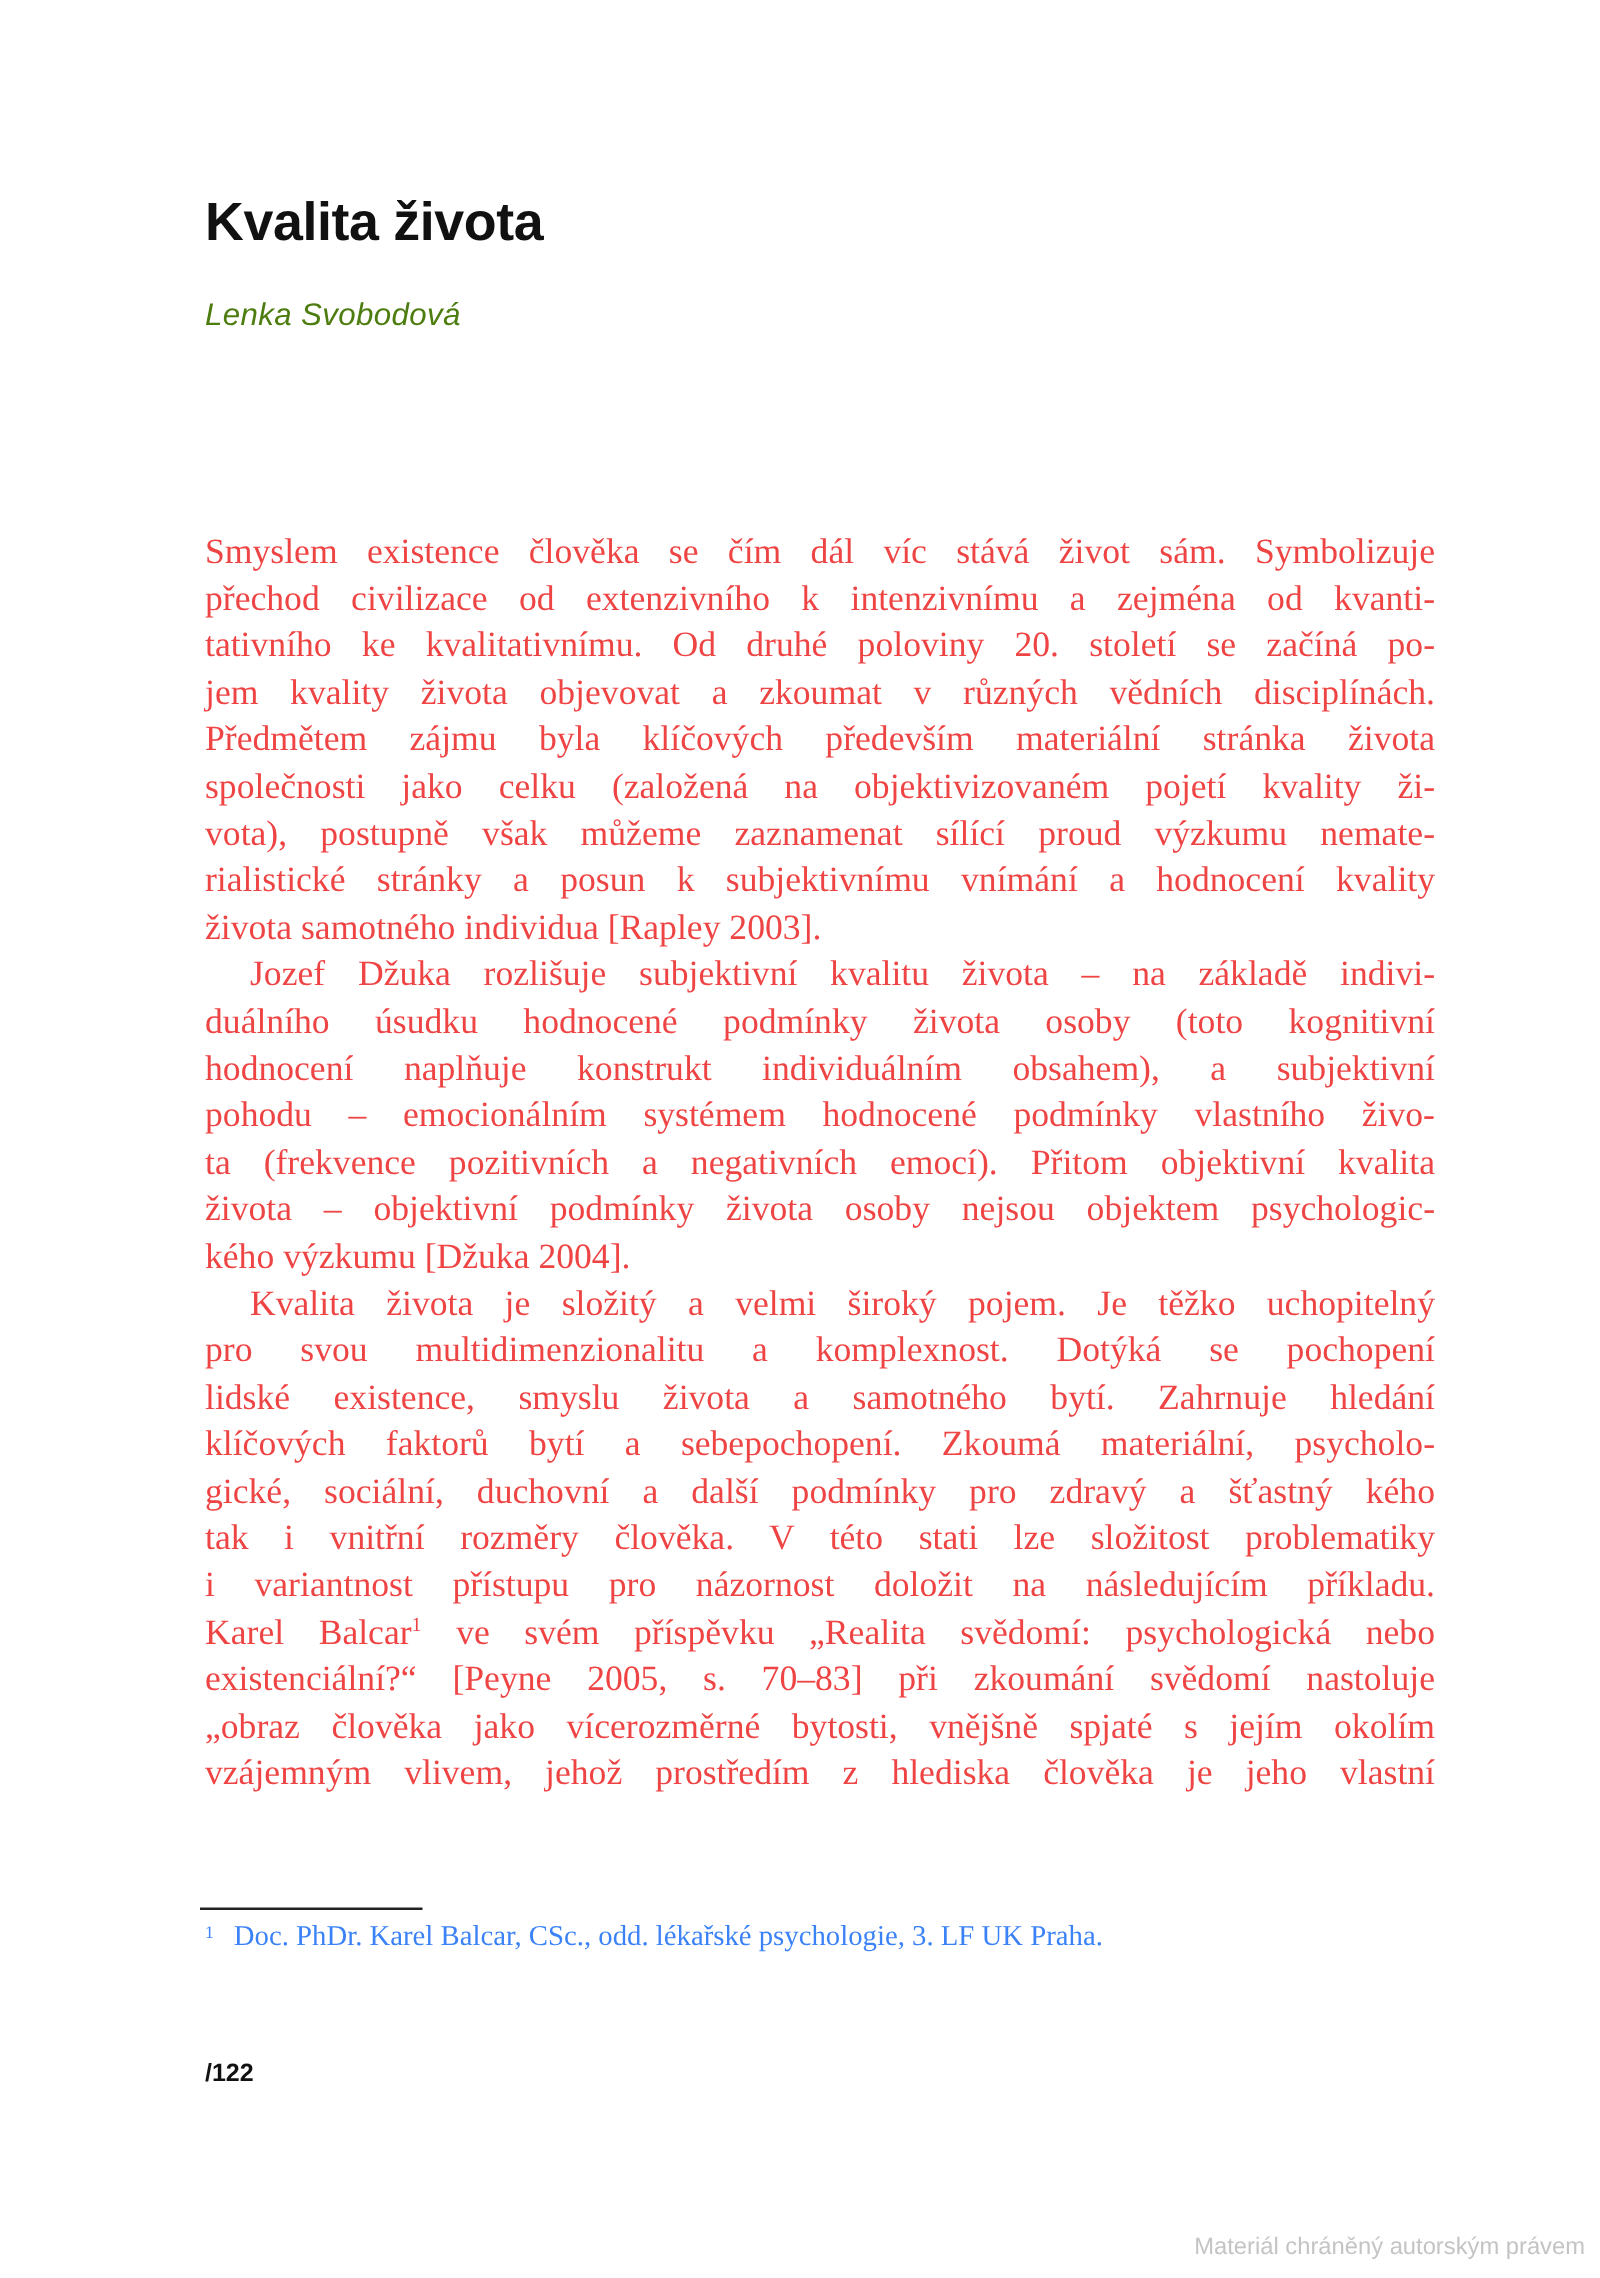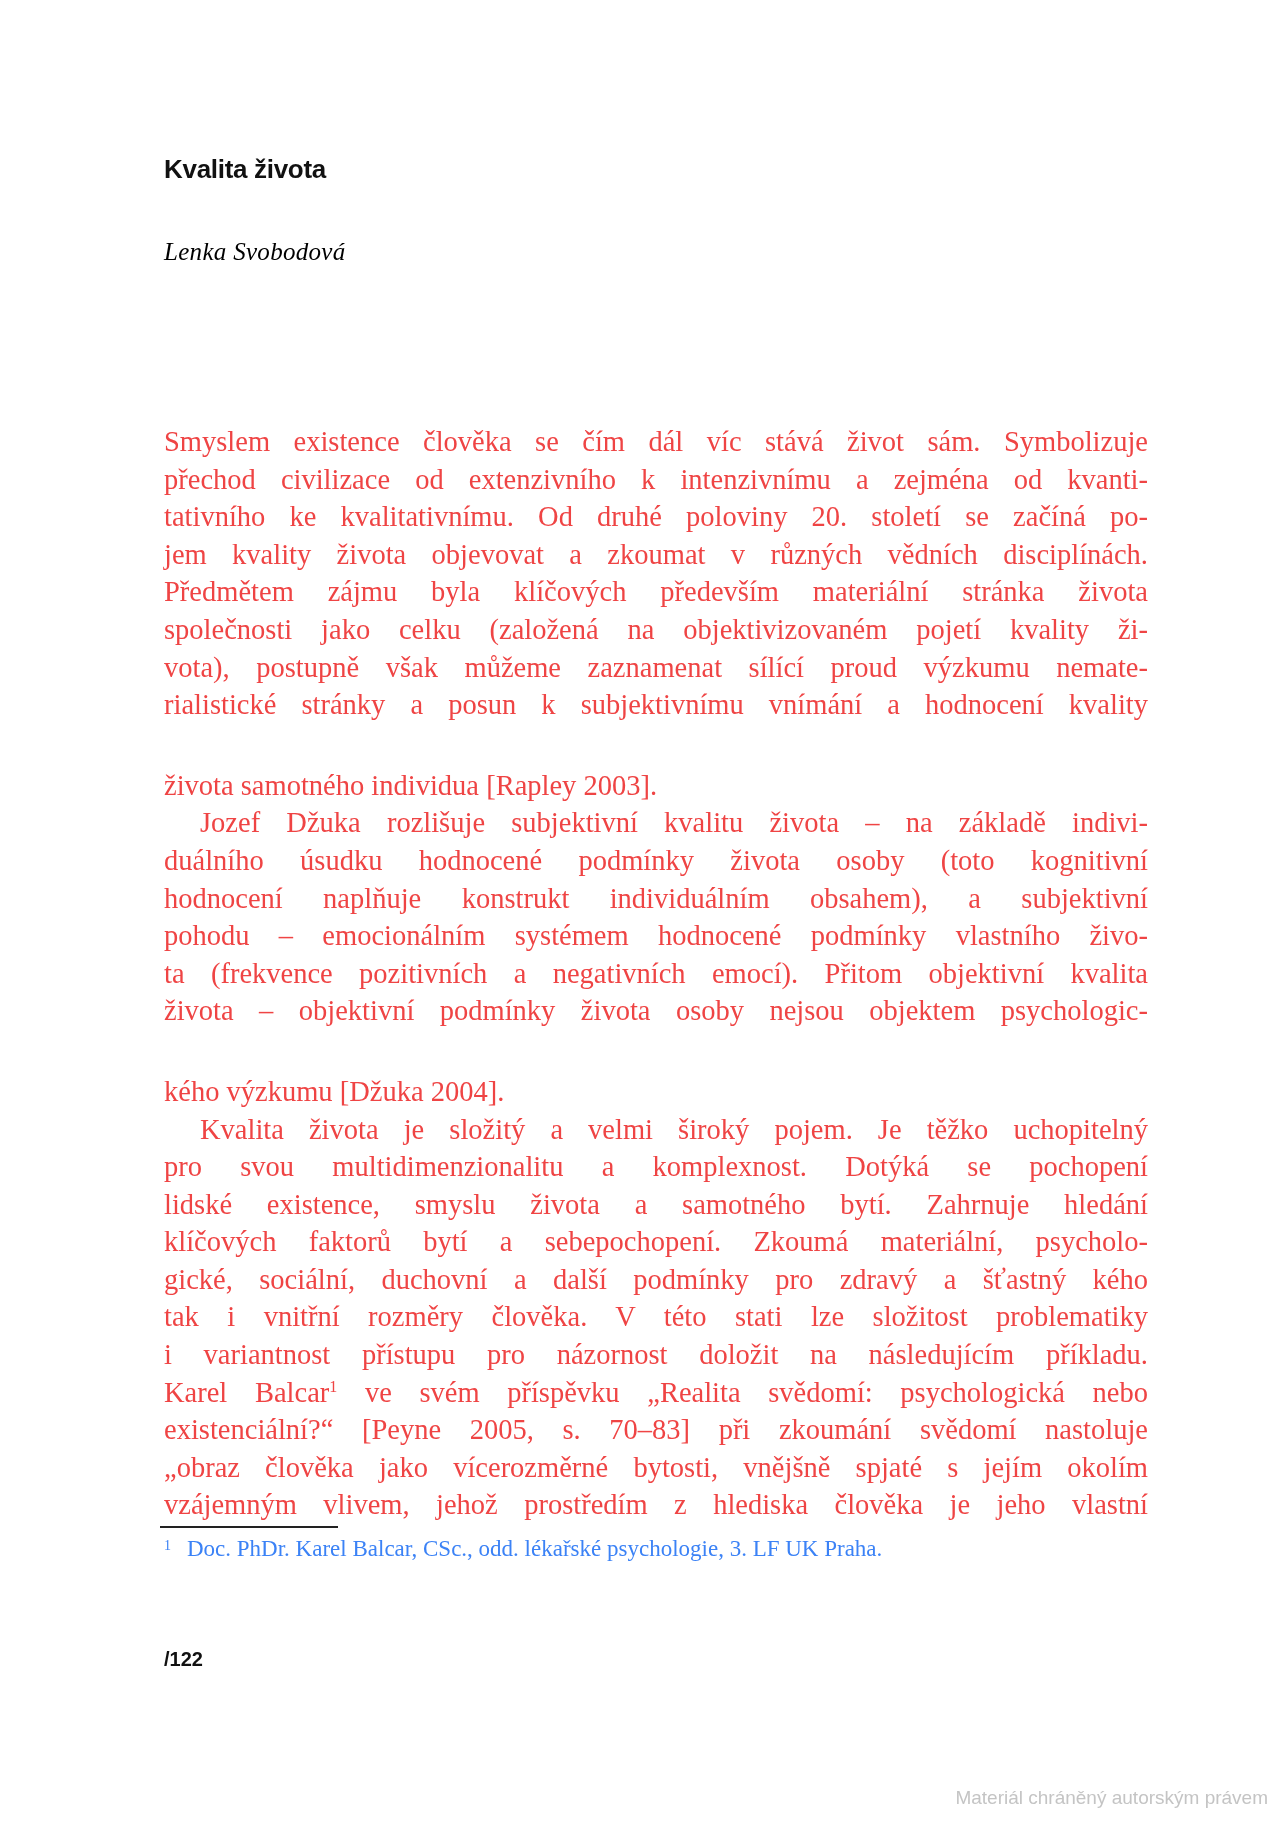--- a/index.html
+++ b/index.html
@@ -13,54 +13,53 @@
       position: relative;
       overflow: hidden;
       color: #111111;
     }
     .title {
       position: absolute;
       left: 164px;
       top: 154px;
       font-family: "Liberation Sans", sans-serif;
       font-weight: bold;
-      font-size: 26px;
+      font-size: 43px;
       letter-spacing: -0.3px;
       margin: 0;
       color: #111;
     }
     .author {
       position: absolute;
       left: 164px;
       top: 238px;
-      font-family: Liberation Serif, serif;
+      font-family: Liberation Sans, sans-serif;
       font-style: italic;
       font-size: 25px;
-      color: #000000;
+      color: #4d7c0f;
       letter-spacing: 0.3px;
     }
     .body-text {
       position: absolute;
       left: 164px;
       top: 423px;
       width: 984px;
       font-family: "Liberation Serif", serif;
       font-size: 28.5px;
       line-height: 37.6px;
       color: #ef4444;
     }
     .line {
       display: block;
       text-align: justify;
       text-align-last: justify;
       white-space: nowrap;
     }
     .line.last {
       text-align-last: left;
-      margin-top: 43px;
     }
     .fn-rule {
       position: absolute;
       left: 160px;
       top: 1526px;
       width: 178px;
       height: 2px;
       background: #222;
     }
     .footnote {

